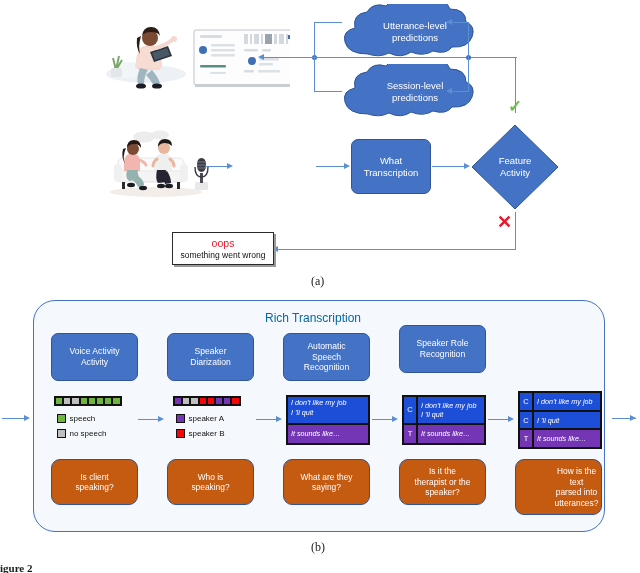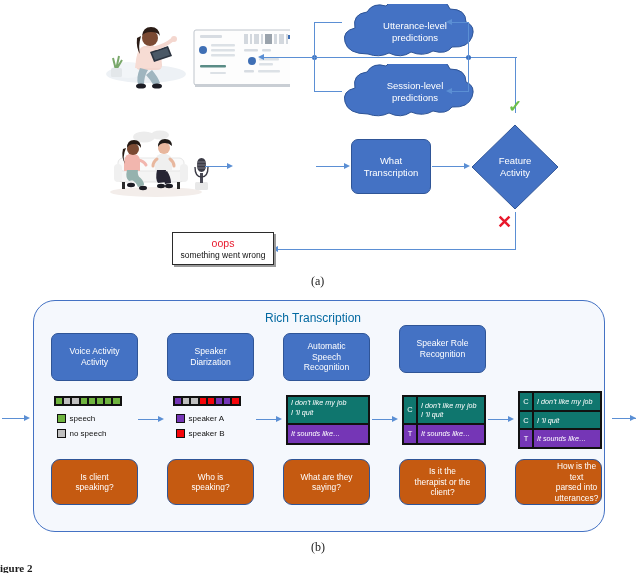--- a/index.html
+++ b/index.html
@@ -55,21 +55,21 @@
   .cell{width:8.2px;height:8.2px;border:1px solid #111;box-sizing:border-box;}
   .legend{position:absolute;display:flex;align-items:center;gap:4px;}
   .legend-sw{width:8.5px;height:8.5px;border:1px solid #111;box-sizing:border-box;}
   .legend-txt{font-size:8px;color:#111;}
 
   
   .tt{position:absolute;border:1.4px solid #111;box-sizing:border-box;display:flex;flex-direction:column;background:#111;}
   .tt-row{display:flex;flex:1;min-height:0;}
   .tt-tag{width:14px;display:flex;align-items:center;justify-content:center;color:#fff;font-size:7.5px;border:1px solid #111;box-sizing:border-box;}
   .tt-txt{flex:1;display:flex;align-items:center;color:#fff;font-size:7.2px;font-style:italic;padding-left:3px;border:1px solid #111;box-sizing:border-box;overflow:hidden;white-space:nowrap;}
-  .red{background:#0f766e;}
+  .red{background:#1d4ed8;}
   .purple{background:#7536B6;}
   .tt-block{border:1px solid #111;box-sizing:border-box;color:#fff;font-size:7.2px;font-style:italic;padding:1px 0 1px 3px;line-height:1.45;}
 
   .subcap{position:absolute;font-family:"Liberation Serif",serif;font-size:12px;color:#1a1a1a;}
   .figcap{position:absolute;font-family:"Liberation Serif",serif;font-weight:bold;font-size:11px;color:#1a1a1a;}
 
   .mark{position:absolute;font-weight:bold;line-height:1;}
 </style>
 </head>
 <body>
@@ -400,24 +400,24 @@
     <div class="orange-box" style="left:249px;top:158px;width:87px;height:46px;font-size:8.4px;">
       <div>
         <div>What are they</div>
         <div>saying?</div>
       </div>
     </div>
     <div class="orange-box" style="left:365px;top:158px;width:87px;height:46px;font-size:8.4px;">
       <div>
         <div>Is it the</div>
         <div>therapist or the</div>
-        <div>client?</div>
-      </div>
-    </div>
-    <div class="orange-box" style="left:481px;top:158px;width:87px;height:46px;font-size:8.4px;padding-left:36px;">
+        <div>speaker?</div>
+      </div>
+    </div>
+    <div class="orange-box" style="left:481px;top:158px;width:87px;height:56px;font-size:8.4px;padding-left:36px;">
       <div>
         <div>How is the text</div>
         <div>parsed into</div>
         <div>utterances?</div>
       </div>
     </div>
   </div>
 
   <div class="line line-h" style="left:2px;top:418px;width:24px;"></div>
   <div class="arrow-r" style="left:24px;top:414.5px;"></div>

